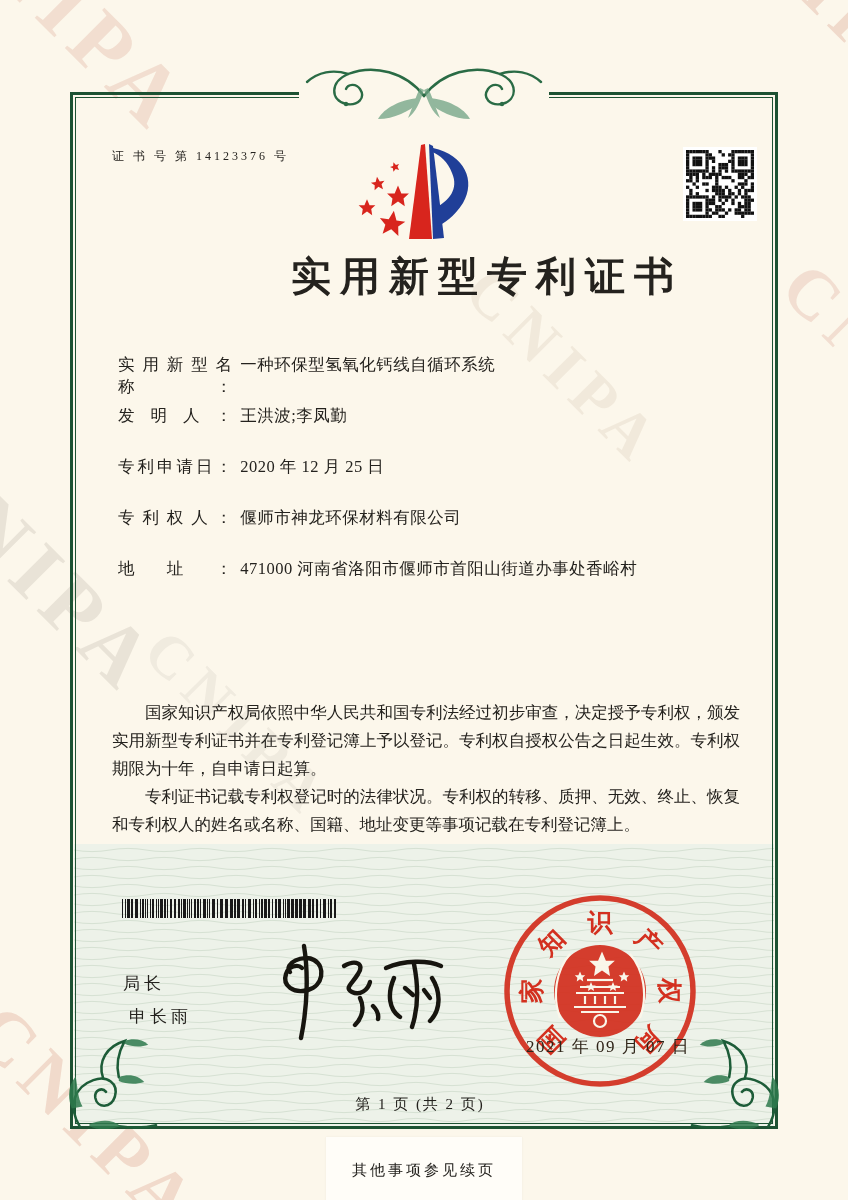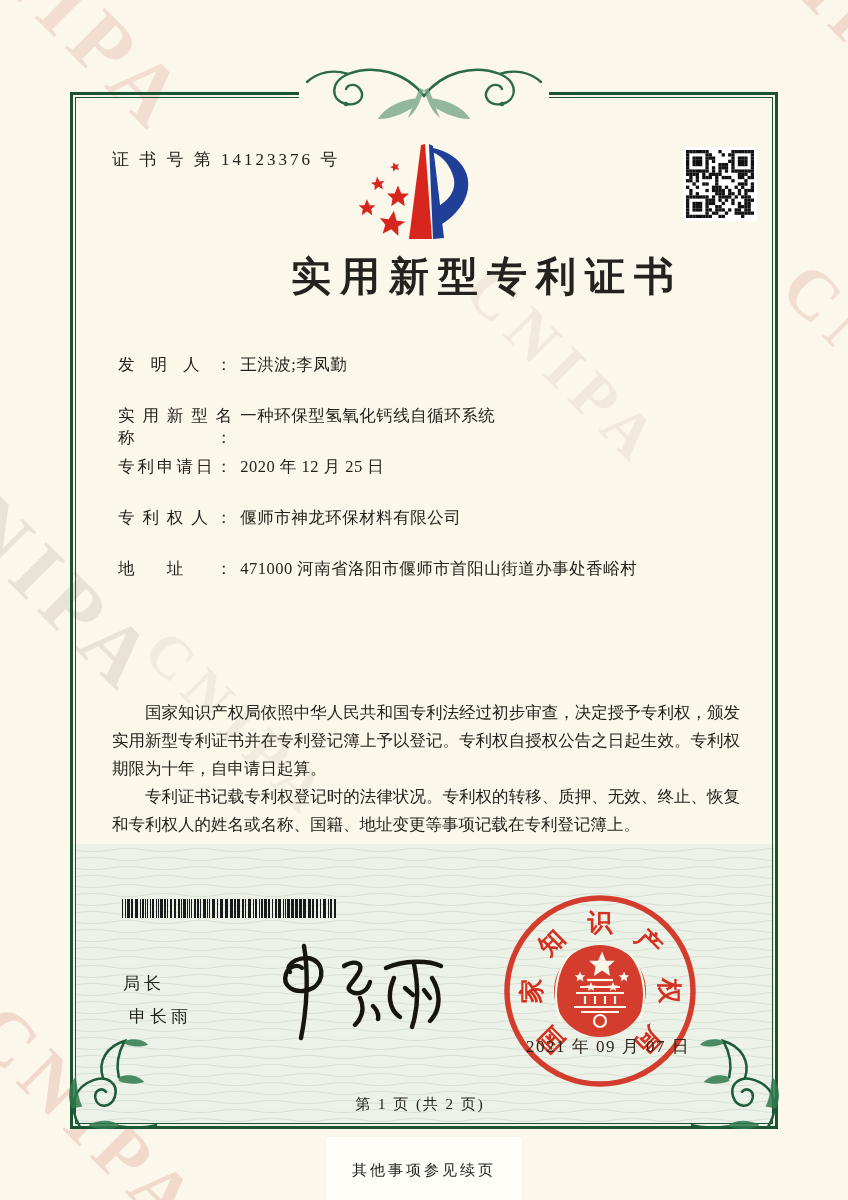--- a/index.html
+++ b/index.html
@@ -23,21 +23,21 @@
   .wm5{left:440px;top:330px;font-size:64px;color:rgba(205,185,165,.22);}
   .wm6{left:120px;top:690px;font-size:60px;color:rgba(160,155,150,.13);}
   .wm7{left:-55px;top:1075px;font-size:76px;color:rgba(219,160,140,.34);}
   
   .frame{left:70px;top:92px;width:708px;height:1037px;border:3px solid var(--border-green);z-index:2;}
   .frame-inner{position:absolute;left:2px;top:2px;right:2px;bottom:2px;border:1px solid var(--border-green);}
   
   .waves{left:74px;top:844px;width:700px;height:282px;background:var(--waves-bg);z-index:1;}
   .waves svg{display:block;}
   
-  .certno{left:112px;top:148px;font-size:17px;letter-spacing:3px;z-index:3;}
+  .certno{left:112px;top:148px;font-size:12px;letter-spacing:3px;z-index:3;}
   .logo{left:337px;top:131px;width:170px;height:122px;z-index:3;}
   .qr{left:683px;top:147px;width:74px;height:74px;z-index:3;background:#fff;padding:3px;}
   .title{left:70px;top:249px;width:834px;text-align:center;font-size:40px;font-weight:bold;
          letter-spacing:9px;z-index:3;}
   
   .rows{left:118px;top:352px;width:630px;z-index:3;font-size:16.5px;}
   .frow{position:relative;height:51px;line-height:22px;padding-top:2px;}
   .flabel{display:inline-block;width:114px;text-align:justify;text-align-last:justify;vertical-align:top;}
   .fvalue{display:inline-block;margin-left:4px;letter-spacing:.5px;}
   .grant2{position:absolute;left:252px;top:2px;white-space:nowrap;}
@@ -439,26 +439,26 @@
       <rect x="32.38" y="64.76" width="3.29" height="3.29" fill="#111"></rect>
       <rect x="35.62" y="64.76" width="3.29" height="3.29" fill="#111"></rect>
       <rect x="55.05" y="64.76" width="3.29" height="3.29" fill="#111"></rect>
     </svg>
 </div>
 
 <div class="abs title">实用新型专利证书</div>
 
 <div class="abs rows">
   <div class="frow">
+    <span class="flabel">实用新型名称：</span>
+    <span class="fvalue">一种环保型氢氧化钙线自循环系统</span>
+  </div>
+  <div class="frow">
     <span class="flabel">发明人：</span>
     <span class="fvalue">王洪波;李凤勤</span>
-  </div>
-  <div class="frow">
-    <span class="flabel">实用新型名称：</span>
-    <span class="fvalue">一种环保型氢氧化钙线自循环系统</span>
   </div>
   <div class="frow">
     <span class="flabel">专利申请日：</span>
     <span class="fvalue">2020 年 12 月 25 日</span>
   </div>
   <div class="frow">
     <span class="flabel">专利权人：</span>
     <span class="fvalue">偃师市神龙环保材料有限公司</span>
   </div>
   <div class="frow">

